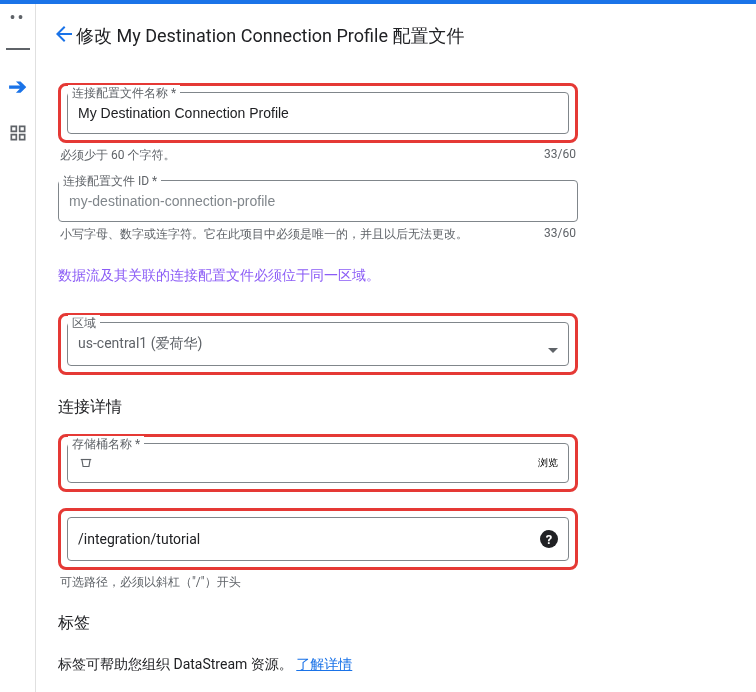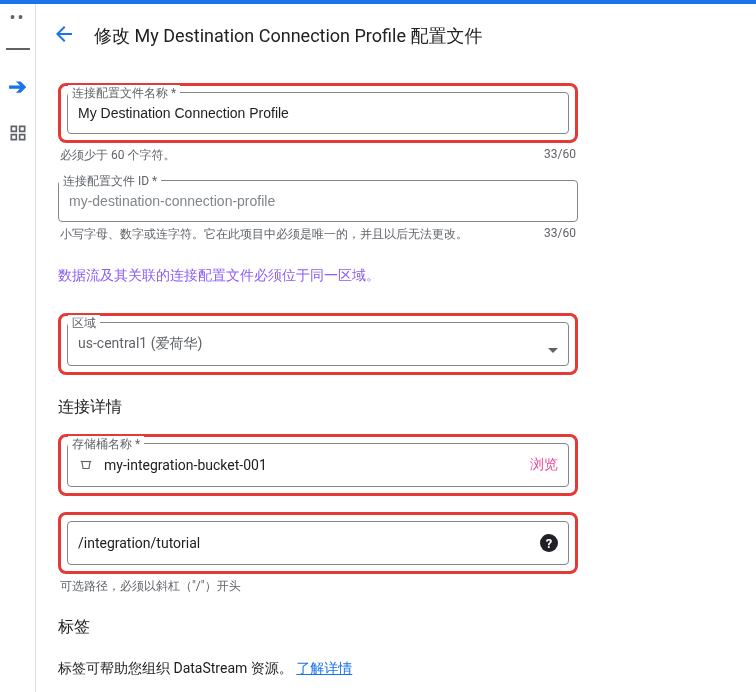--- a/index.html
+++ b/index.html
@@ -54,21 +54,20 @@
     }
     .content {
       flex: 1;
       padding: 0 16px 40px 16px;
       overflow: auto;
     }
     .header {
       display: flex;
       align-items: center;
       padding: 18px 0 10px;
-      gap: 18px;
     }
     .back-arrow {
       color: #1a73e8;
       cursor: pointer;
     }
     .header-title {
       font-size: 18px;
       font-weight: 400;
     }
     .form-area {
@@ -147,22 +146,22 @@
       display: flex;
       align-items: center;
       gap: 10px;
     }
     .bucket-icon {
       width: 16px;
       height: 14px;
       display: inline-block;
     }
     .browse-link {
-      color: #ec4899;
-      font-size: 14px;
+      color: #000000;
+      font-size: 10px;
     }
     .help-icon {
       width: 18px;
       height: 18px;
       border-radius: 50%;
       background: #202124;
       color: #fff;
       font-size: 13px;
       font-weight: bold;
       display: flex;
@@ -246,21 +245,20 @@
       <div class="red-box">
         <div class="material-input bucket-row">
           <span class="float-label">存储桶名称 *</span>
           <div class="bucket-left">
             <span class="bucket-icon">
               <svg viewBox="0 0 24 24" width="16" height="14" fill="#5f6368">
                   <path d="M5 6h14l-2 12H7z" fill="none" stroke="#5f6368" stroke-width="2"></path>
                   <path d="M3 6h18" stroke="#5f6368" stroke-width="2"></path>
                 </svg>
             </span>
-            <span>my-integration-bucket-001</span>
           </div>
           <span class="browse-link">浏览</span>
         </div>
       </div>
 
       <div class="spacer-md"></div>
 
       <div class="red-box">
         <div class="material-input bucket-row">
           <span>/integration/tutorial</span>

